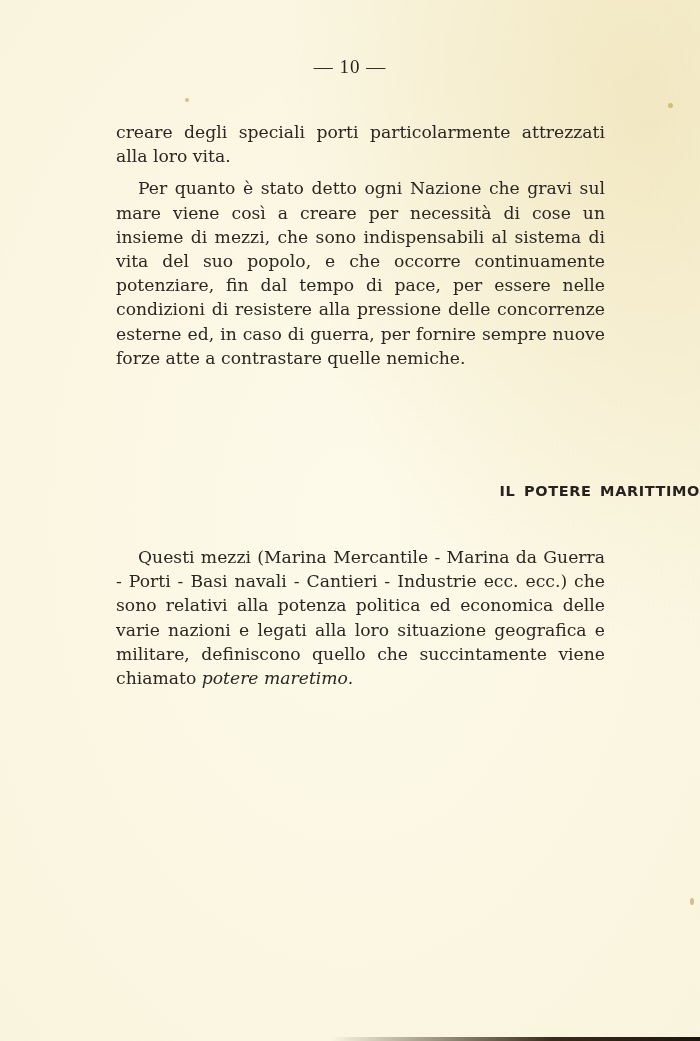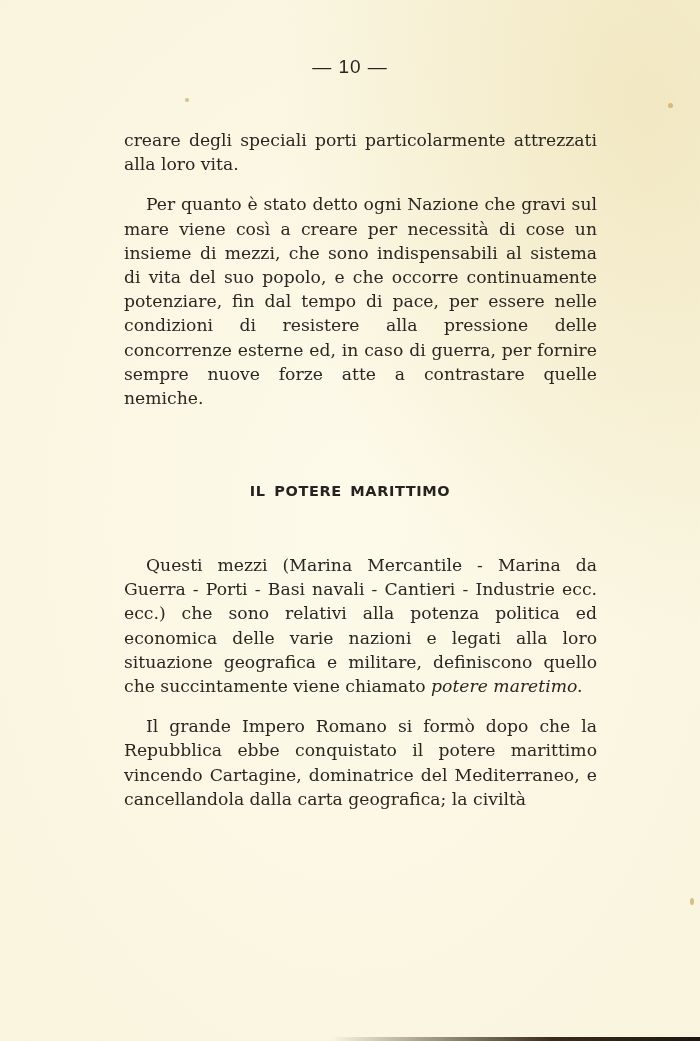--- a/index.html
+++ b/index.html
@@ -13,34 +13,34 @@
     background:
       radial-gradient(ellipse at 92% 10%, rgba(235,220,170,0.55) 0%, rgba(235,220,170,0) 40%),
       radial-gradient(ellipse at 50% 50%, #fdfaea 0%, #f9f4dd 100%);
   }
   .page-edge-bottom {
     position: absolute; left: 330px; right: 0; bottom: 0; height: 4px;
     background: linear-gradient(to right, rgba(60,40,20,0), #3a2c1c 60%, #1e160e);
   }
   .folio {
     position: absolute; top: 56px; left: 0; width: 700px; text-align: center;
-    font-family: Liberation Sans, sans-serif; font-size: 19px; color: #2a2520;
+    font-family: Liberation Serif, serif; font-size: 19px; color: #2a2520;
     letter-spacing: 1px;
   }
   .text-col {
     position: absolute; left: 108px; top: 112px; width: 505px;
     font-family: "DejaVu Serif", serif;
     font-size: 17.2px; line-height: 24.2px; color: #2b2622;
     text-align: justify;
   }
-  .text-col p { margin: 16px; text-indent: 22px; hyphens: manual; }
+  .text-col p { margin: 8px; text-indent: 22px; hyphens: manual; }
   .text-col p.no-indent { text-indent: 0; }
   .text-col em { font-style: italic; }
   .section-heading {
-    position: absolute; top: 483px; left: 0; width: 700px; text-align: center;
+    position: absolute; top: 483px; left: 0; width: 700px; text-align: right;
     font-family: "DejaVu Sans", sans-serif; font-weight: bold;
     font-size: 14.5px; letter-spacing: 0.6px; color: #262220;
     word-spacing: 3px;
   }
   .text-col.second { top: 537px; }
   .speck { position: absolute; border-radius: 50%; background: #c9a85c; opacity: 0.7; }
 </style>
 </head>
 <body>
 
@@ -53,17 +53,16 @@
 
   <div class="text-col" id="block1">
       <p class="no-indent"><span>creare degli speciali porti particolarmente attrez­zati alla loro vita.</span></p>
       <p><span>Per quanto è stato detto ogni Nazione che gravi sul mare viene così a creare per necessità di cose un insieme di mezzi, che sono indispensabili al sistema di vita del suo popolo, e che occorre con­tinuamente potenziare, fin dal tempo di pace, per essere nelle condizioni di resistere alla pressione delle concorrenze esterne ed, in caso di guerra, per fornire sempre nuove forze atte a contrastare quel­le nemiche.</span></p>
     </div>
 
   <div class="section-heading">IL POTERE MARITTIMO</div>
 
   <div class="text-col second" id="block2">
       <p><span>Questi mezzi (Marina Mercantile - Marina da Guerra - Porti - Basi navali - Cantieri - Industrie ecc. ecc.) che sono relativi alla potenza politica ed economica delle varie nazioni e legati alla loro situazione geografica e militare, definiscono quello che succintamente viene chiamato </span><em>potere mare­timo.</em></p>
-      <p><span>Il grande Impero Romano si formò dopo che la Repubblica ebbe conquistato il potere marittimo vincendo Cartagine, dominatrice del Mediterraneo, e cancellandola dalla carta geografica; la civiltà</span></p>
     </div>
 
   <div class="page-edge-bottom"></div>
 </div>
 
 </body></html>

